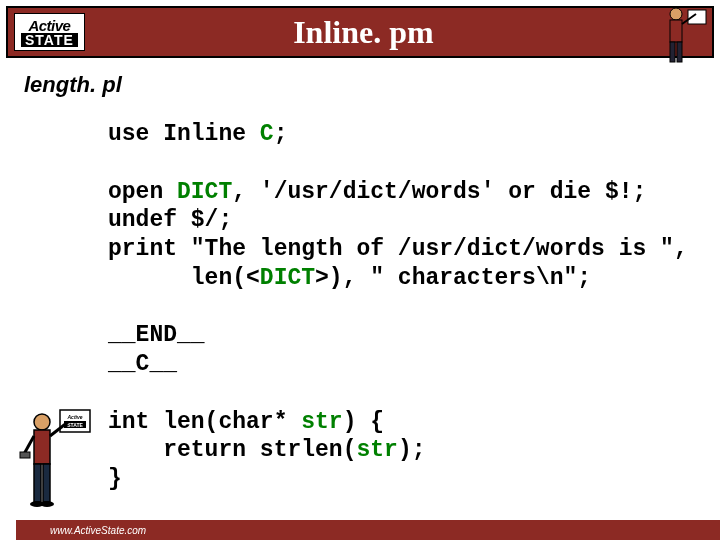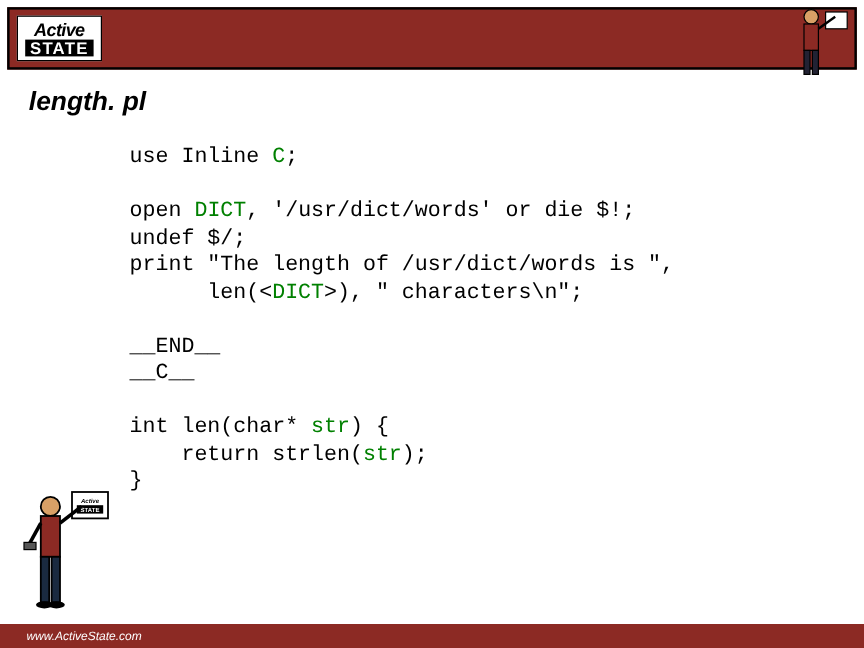--- a/index.html
+++ b/index.html
@@ -67,62 +67,63 @@
   }
   .subtitle {
     font-family: Arial, sans-serif;
     font-weight: bold;
     font-style: italic;
     font-size: 22px;
     margin: 14px 0 16px 24px;
   }
   .code {
     font-family: "Courier New", monospace;
-    font-weight: normal;
-    font-size: 18px;
+    font-weight: bold;
+    font-size: 23px;
     line-height: 1.25;
     margin: 22px 0 0 108px;
     white-space: pre;
     color: #000;
   }
   .kw { color: #008000; }  
   .corner-figure {
     position: absolute;
     left: 12px;
     bottom: 26px;
     width: 90px;
     height: 110px;
   }
   .footer {
     position: absolute;
-    left: 0; right: 0; bottom: 0;
+    left: 16px; right: 0; bottom: 0;
     height: 20px;
     background: #8c2a24;
     display: flex;
     align-items: center;
-    padding-left: 22px;
+    padding-left: 34px;
     margin-top: 32px;
   }
   .footer-url {
     color: #fff;
     font-size: 10px;
     font-style: italic;
     font-family: Arial, sans-serif;
   }
   
   .figure-svg { width: 100%; height: 100%; }
 </style>
 </head>
 <body>
 
 <div class="header">
   <div class="logo">
     <span class="logo-top">Active</span>
     <span class="logo-bottom">STATE</span>
   </div>
+  <div class="title">Inline. pm</div>
   <div class="header-figure">
     <svg class="figure-svg" viewBox="0 0 70 70">
       <rect x="42" y="10" width="18" height="14" fill="#fff" stroke="#000" stroke-width="1"></rect>
       <circle cx="30" cy="14" r="6" fill="#d9a066" stroke="#000" stroke-width="1"></circle>
       <rect x="24" y="20" width="12" height="22" fill="#8c2a24" stroke="#000" stroke-width="1"></rect>
       <line x1="36" y1="24" x2="50" y2="14" stroke="#000" stroke-width="2"></line>
       <rect x="24" y="42" width="5" height="20" fill="#223" stroke="#000"></rect>
       <rect x="31" y="42" width="5" height="20" fill="#223" stroke="#000"></rect>
     </svg>
   </div>

